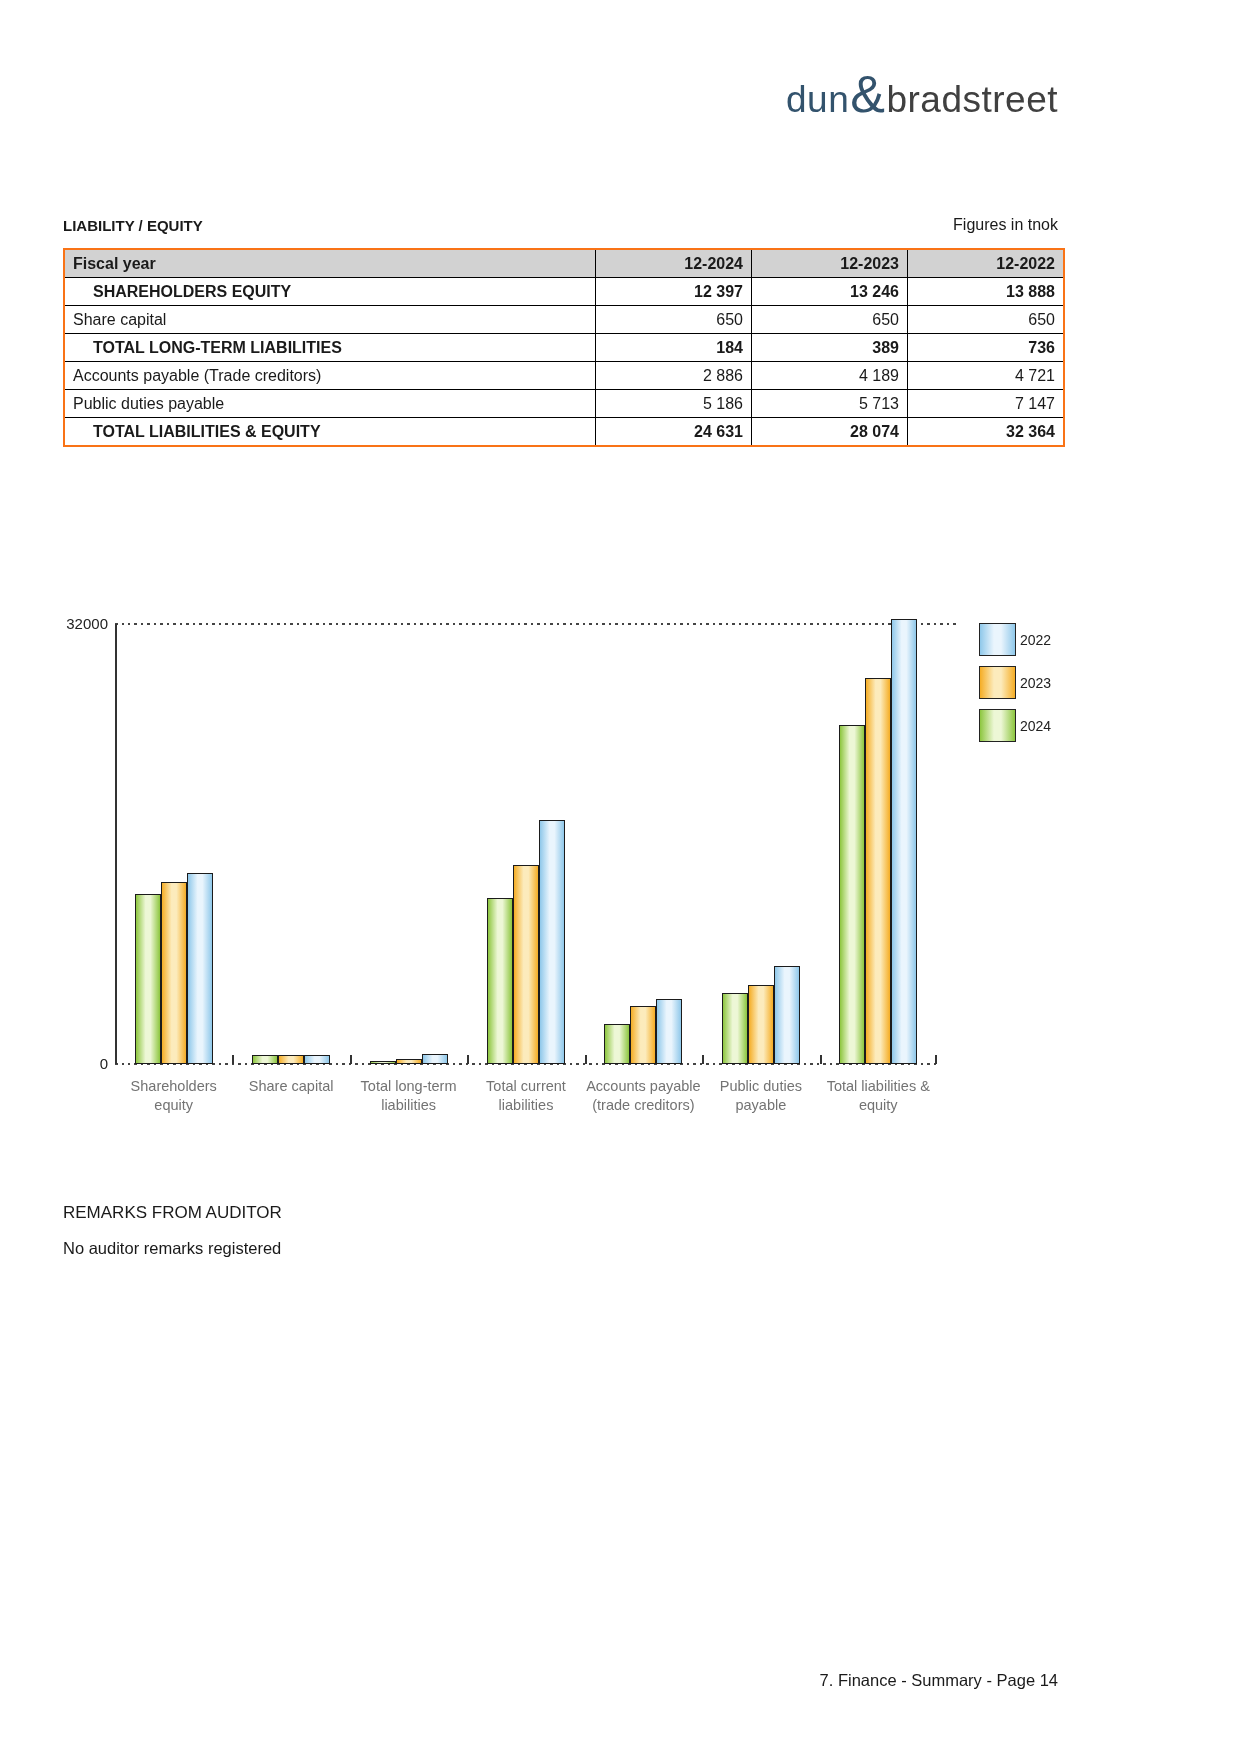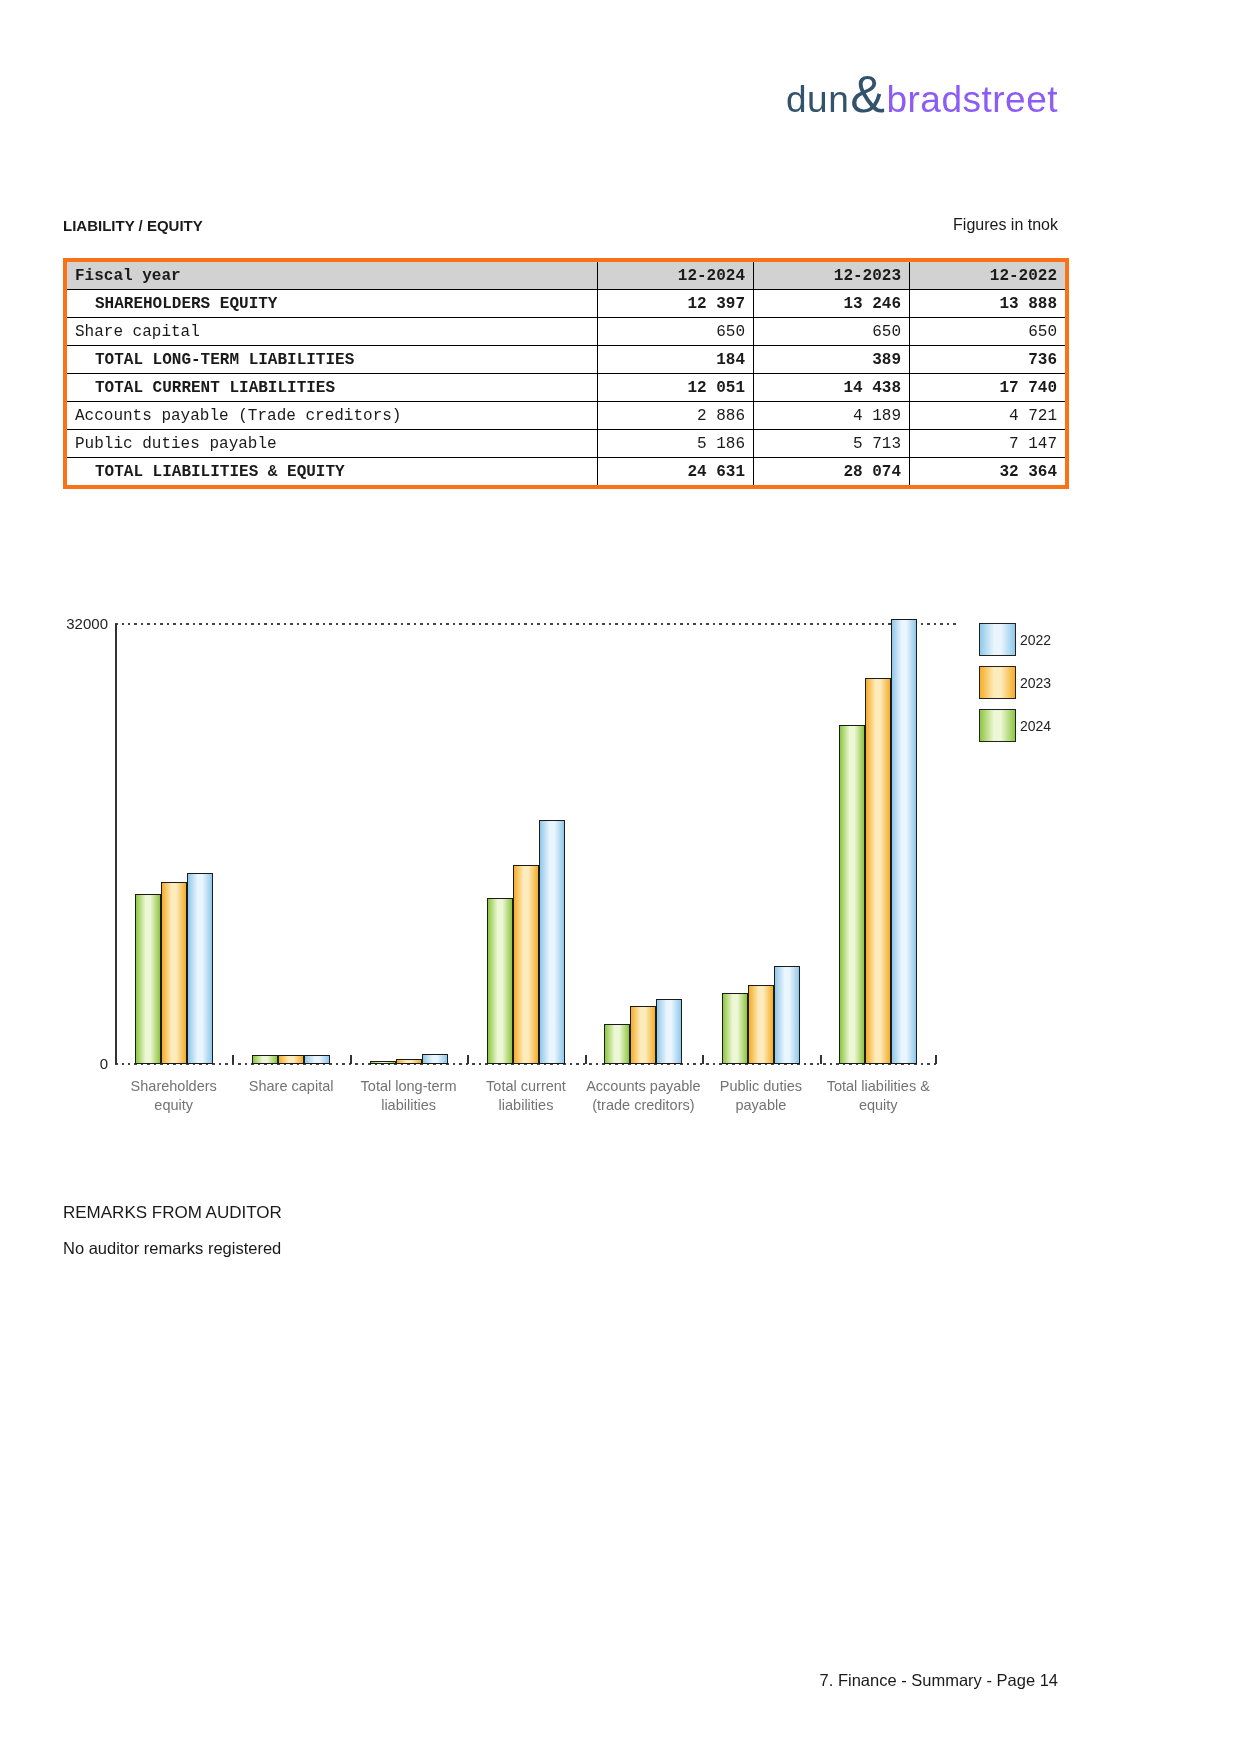--- a/index.html
+++ b/index.html
@@ -14,22 +14,22 @@
   .logo .w { font-size:37px; font-weight:normal; }
   .logo .amp { font-size:52px; line-height:1; margin:0 1px; font-weight:normal; }
 
   
   .titlerow { position:absolute; top:216px; left:63px; width:995px;
     display:flex; justify-content:space-between; align-items:flex-end; }
   .sec-title { font-size:15px; font-weight:bold; }
   .units { font-size:16px; }
 
   
-  table.fin { position:absolute; top:258px; left:63px; width:995px;
-    border-collapse:collapse; table-layout:fixed; font-size:16px; border:4px solid #f97316;font-family:Liberation Mono, monospace; }
+  table.fin { position:absolute; top:248px; left:63px; width:995px;
+    border-collapse:collapse; table-layout:fixed; font-size:16px; border:2px solid #f97316; }
   table.fin th, table.fin td { border:1px solid #000; height:27px; padding:0 8px; overflow:hidden; }
   table.fin .lbl { text-align:left; width:514px; }
   table.fin .num { text-align:right; width:139px; }
   table.fin thead th { font-weight:bold; }
   table.fin tr.bold td { font-weight:bold;padding-left:28px; }
 
   
   .ylab { position:absolute; left:18px; width:90px; text-align:right; font-size:15px; color:#222; }
   .axis-y { position:absolute; left:115px; top:624px; width:2px; height:440px; background:#333; }
   .dotline { position:absolute; height:2px;
@@ -55,21 +55,21 @@
   .footer { position:absolute; right:183px; top:1671px; font-size:16.5px; }
 </style>
 </head>
 <body>
 
 <div class="page">
 
   <div class="logo">
     <span class="w" style="color: rgb(51, 83, 109);">dun</span>
     <span class="amp" style="color: rgb(51, 83, 109);">&amp;</span>
-    <span class="w" style="color: #8b5cf6;">bradstreet</span>
+    <span class="w" style="color: #404040;">bradstreet</span>
   </div>
 
   <div class="titlerow">
     <span class="sec-title">LIABILITY / EQUITY</span>
     <span class="units">Figures in tnok</span>
   </div>
 
   <table class="fin">
     <thead>
       <tr>
@@ -90,26 +90,20 @@
           <td class="lbl">Share capital</td>
           <td class="num">650</td>
           <td class="num">650</td>
           <td class="num">650</td>
         </tr>
         <tr class="bold">
           <td class="lbl">TOTAL LONG-TERM LIABILITIES</td>
           <td class="num">184</td>
           <td class="num">389</td>
           <td class="num">736</td>
-        </tr>
-        <tr class="bold">
-          <td class="lbl">TOTAL CURRENT LIABILITIES</td>
-          <td class="num">12 051</td>
-          <td class="num">14 438</td>
-          <td class="num">17 740</td>
         </tr>
         <tr>
           <td class="lbl">Accounts payable (Trade creditors)</td>
           <td class="num">2 886</td>
           <td class="num">4 189</td>
           <td class="num">4 721</td>
         </tr>
         <tr>
           <td class="lbl">Public duties payable</td>
           <td class="num">5 186</td>

